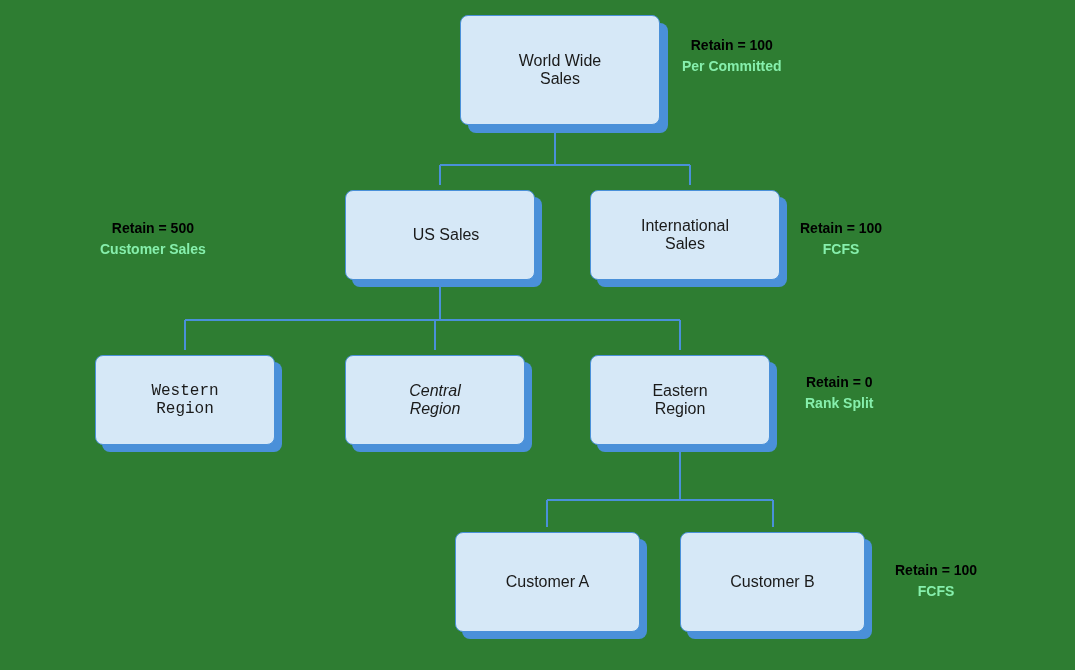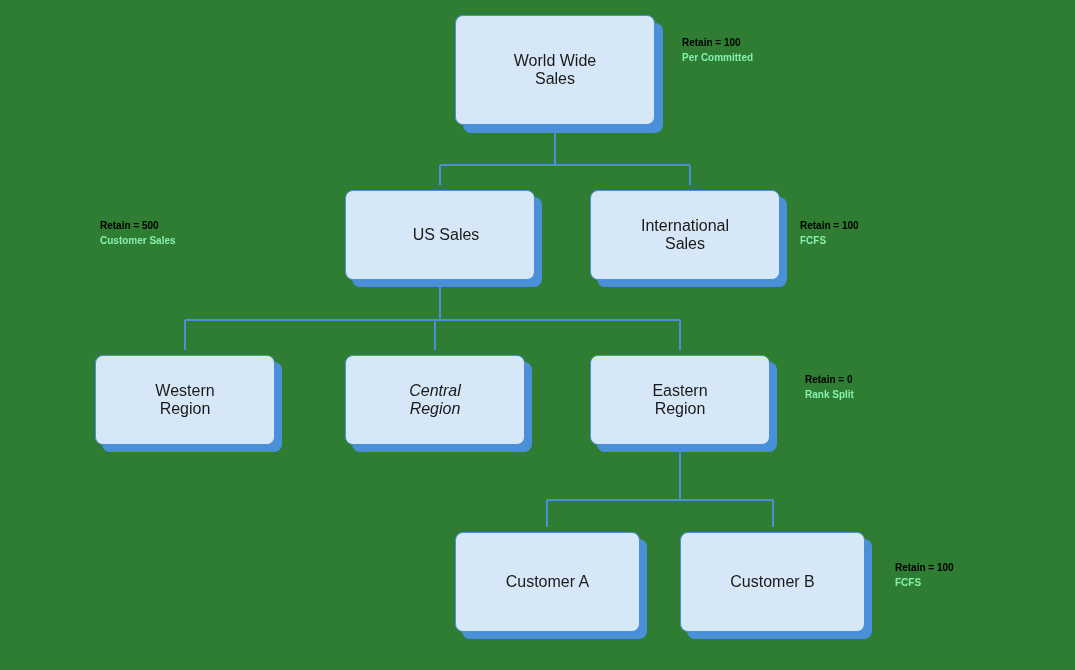--- a/index.html
+++ b/index.html
@@ -59,24 +59,25 @@
       text-align: center;
       font-size: 16px;
       color: #1a1a1a;
       font-weight: 400;
       z-index: 2;
     }
 
     
     .annotation {
       position: absolute;
-      font-size: 10px;
+      font-size: 14px;
       font-weight: 700;
       color: #000;
       white-space: nowrap;
+      text-align: center;
     }
 
     .annotation .red {
       color: #86efac;
       font-weight: 700;
     }
 
     .annotation .bold {
       font-weight: 900;
     }
@@ -98,21 +99,21 @@
     <line x1="185" y1="320" x2="185" y2="350" stroke="#4a90d9" stroke-width="2"></line>
     <line x1="435" y1="320" x2="435" y2="350" stroke="#4a90d9" stroke-width="2"></line>
     <line x1="680" y1="320" x2="680" y2="350" stroke="#4a90d9" stroke-width="2"></line>
 
     <line x1="680" y1="450" x2="680" y2="500" stroke="#4a90d9" stroke-width="2"></line>
     <line x1="547" y1="500" x2="773" y2="500" stroke="#4a90d9" stroke-width="2"></line>
     <line x1="547" y1="500" x2="547" y2="527" stroke="#4a90d9" stroke-width="2"></line>
     <line x1="773" y1="500" x2="773" y2="527" stroke="#4a90d9" stroke-width="2"></line>
   </svg>
 
-  <div class="node" style="left:450px; top:10px; width:210px; height:120px;">
+  <div class="node" style="left:450px; top:10px; width:210px; height:120px;justify-content:flex-end;">
     <div class="node-inner" style="width:200px; height:110px;">
       <div class="node-shadow" style="width:200px; height:110px; top:8px; left:8px;"></div>
       <div class="node-box" style="width:200px; height:110px;">
         <span>World Wide<br>Sales</span>
       </div>
     </div>
   </div>
 
   <div class="node" style="left:340px; top:185px; width:200px; height:100px;">
     <div class="node-inner" style="width:190px; height:90px;">
@@ -126,21 +127,21 @@
   <div class="node" style="left:585px; top:185px; width:200px; height:100px;">
     <div class="node-inner" style="width:190px; height:90px;">
       <div class="node-shadow" style="width:190px; height:90px; top:7px; left:7px;"></div>
       <div class="node-box" style="width:190px; height:90px;">
         <span>International<br>Sales</span>
       </div>
     </div>
   </div>
 
   <div class="node" style="left:90px; top:350px; width:190px; height:100px;">
-    <div class="node-inner" style="width:180px; height:90px;">
+    <div class="node-inner" style="width:180px; height:90px;font-family:Liberation Mono, monospace;">
       <div class="node-shadow" style="width:180px; height:90px; top:7px; left:7px;"></div>
       <div class="node-box" style="width:180px; height:90px;">
         <span>Western<br>Region</span>
       </div>
     </div>
   </div>
 
   <div class="node" style="left:340px; top:350px; width:190px; height:100px;">
     <div class="node-inner" style="width:180px; height:90px;font-style:italic;">
       <div class="node-shadow" style="width:180px; height:90px; top:7px; left:7px;"></div>

